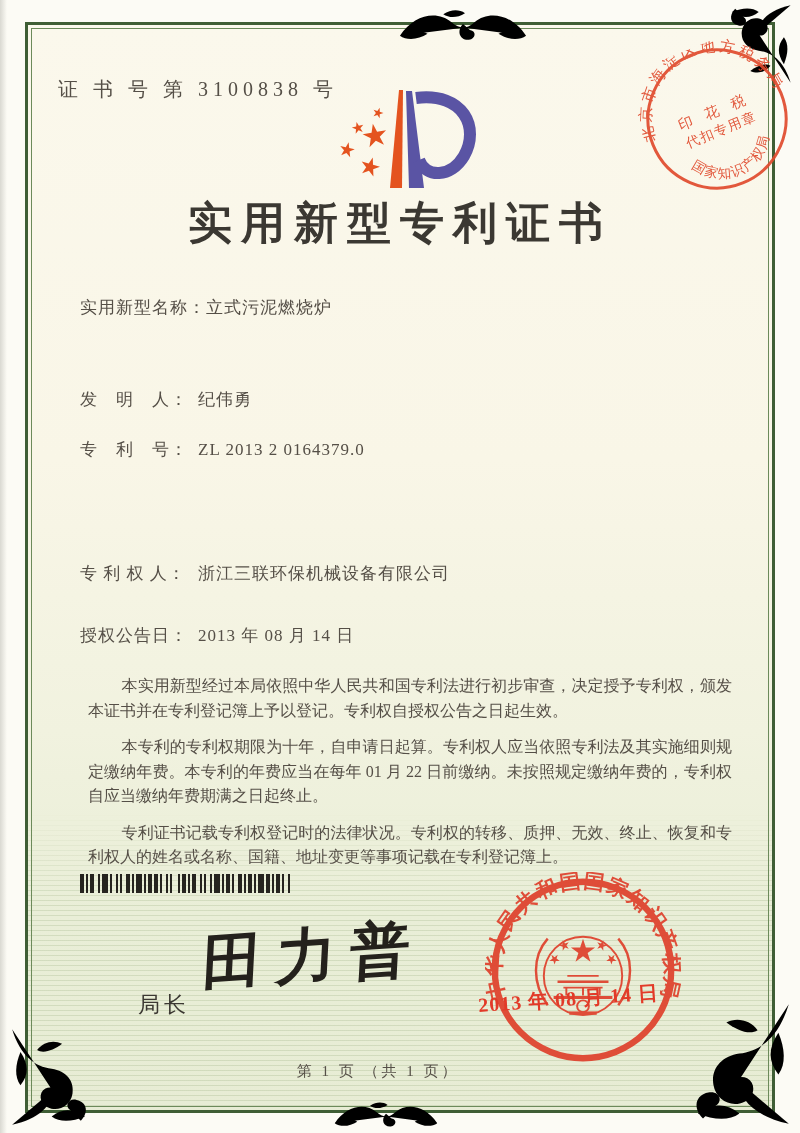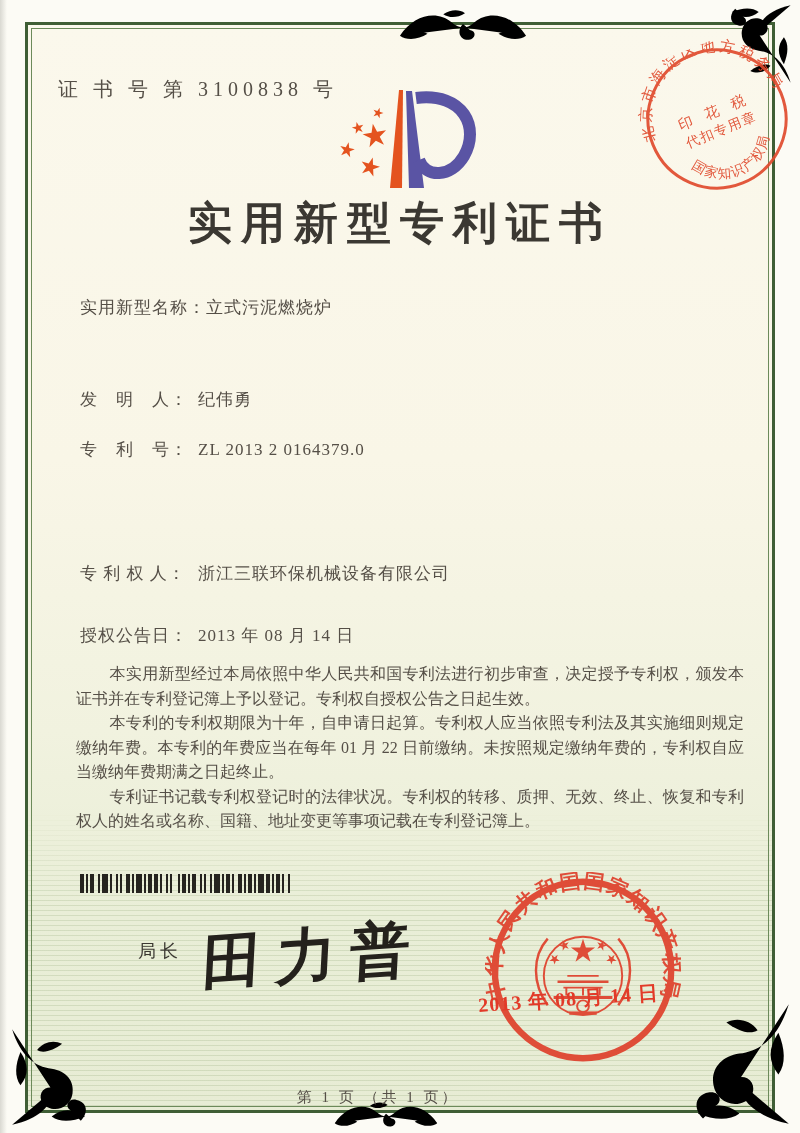--- a/index.html
+++ b/index.html
@@ -37,40 +37,40 @@
   .title{position:absolute;left:0;right:0;top:194px;text-align:center;
     font-size:44px;font-weight:700;letter-spacing:9px;color:var(--ink-dark);}
 
   .field-row{position:absolute;left:80px;display:flex;align-items:baseline;
     font-size:17px;color:var(--ink);letter-spacing:1px;white-space:nowrap;}
   .field-label{display:inline-block;min-width:118px;}
   .f0{top:296px;font-family:Liberation Mono, monospace;} .f1{top:376px;margin-top:12px;} .f2{top:438px;} .f3{top:500px;} .f4{top:562px;} .f5{top:624px;}
 
   .body-text{position:absolute;left:76px;top:662px;width:668px;
     font-size:16px;line-height:24.5px;color:var(--ink);text-align:justify;}
-  .body-text p{margin:0;text-indent:2.1em;}
+  .body-text p{margin:12px;text-indent:2.1em;}
 
   .barcode{position:absolute;left:80px;top:874px;width:236px;height:19px;}
   .barcode{display:flex;}
   .barcode i{display:block;height:100%;}
   .barcode i.bar{background:#26241f;}
 
-  .sig-label{position:absolute;left:138px;top:939px;font-size:18px;letter-spacing:4px;color:var(--ink-dark);}
+  .sig-label{position:absolute;left:138px;top:990px;font-size:22px;letter-spacing:4px;color:var(--ink-dark);}
   .sig-name{position:absolute;left:202px;top:916px;font-size:60px;font-weight:700;color:var(--sig-ink);
     letter-spacing:14px;transform:rotate(-4deg) skewX(-7deg);font-family:"DejaVu Serif","Liberation Serif",serif;}
 
   .seal{position:absolute;left:485px;top:872px;width:196px;height:196px;opacity:.95;}
   .seal .ring{fill:none;stroke:var(--seal-red);stroke-width:6.5;}
   .seal text{fill:var(--seal-red);font-weight:700;font-family:"Liberation Serif","DejaVu Serif",serif;}
   .seal .em-s{fill:none;stroke:var(--seal-red);}
   .seal .em-f{fill:var(--seal-red);stroke:none;}
   .seal-date{position:absolute;left:478px;top:984px;width:230px;font-size:20px;font-weight:700;
     color:var(--date-red);letter-spacing:1px;transform:rotate(-4deg);white-space:nowrap;}
 
-  .footer{position:absolute;left:0;right:44px;top:1088px;text-align:center;
+  .footer{position:absolute;left:0;right:44px;top:1062px;text-align:center;
     font-size:15px;letter-spacing:3px;color:var(--ink);}
 </style>
 </head>
 <body>
 
 <div class="page">
 
   <svg width="0" height="0" style="position:absolute" aria-hidden="true">
     <defs>
       <g id="fl-corner">

